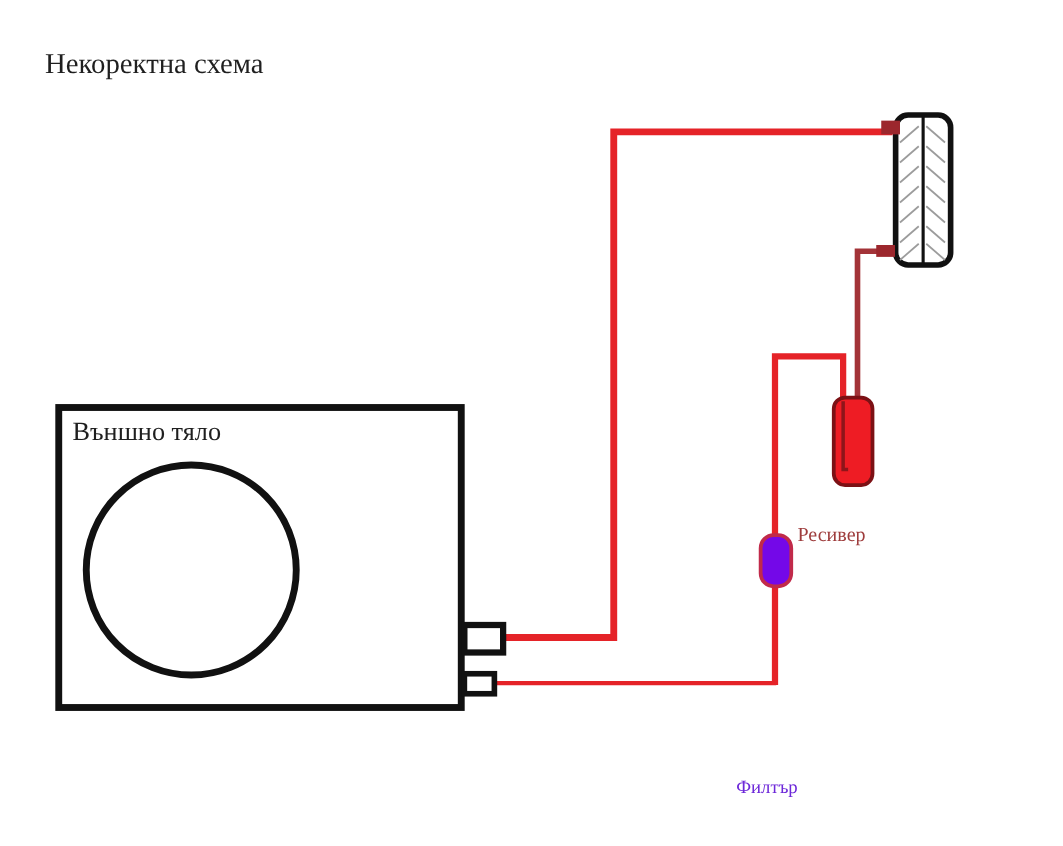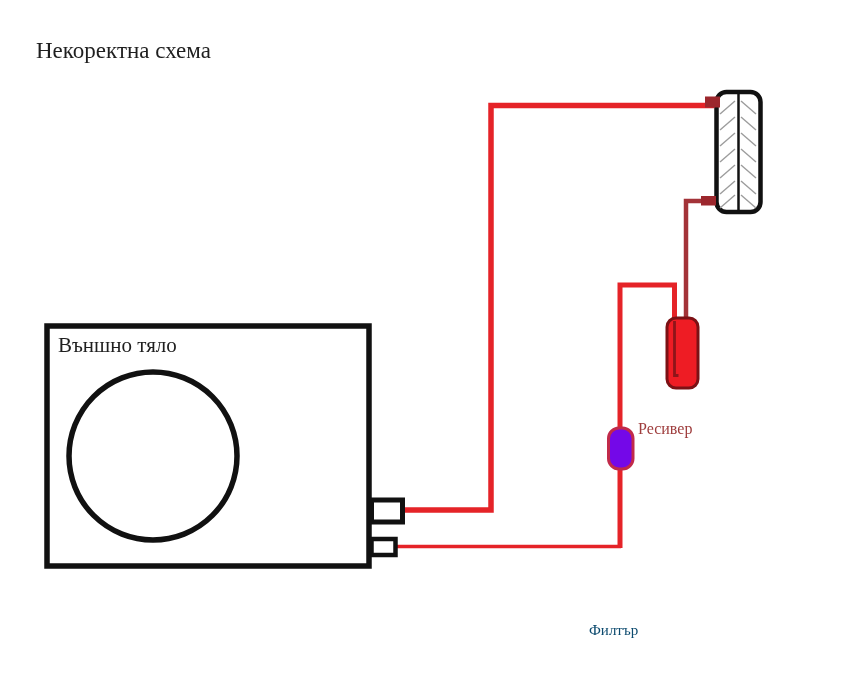--- a/index.html
+++ b/index.html
@@ -75,14 +75,14 @@
     <rect x="371.5" y="539" width="24" height="16" fill="#ffffff" stroke-width="4.5" stroke="#111111"></rect>
   </svg>
 
   <div class="lbl lbl-title" style="color: rgb(31, 31, 31);">Некоректна схема</div>
 
 
   <div class="lbl lbl-outdoor" style="color: rgb(31, 31, 31);">Външно тяло</div>
 
   <div class="lbl lbl-receiver" style="color: rgb(158, 60, 60);">Ресивер</div>
 
-  <div class="lbl lbl-filter" style="color: #0c4a6e;">Филтър</div>
+  <div class="lbl lbl-filter" style="color: #6d28d9;">Филтър</div>
 </div>
 
 </body></html>

